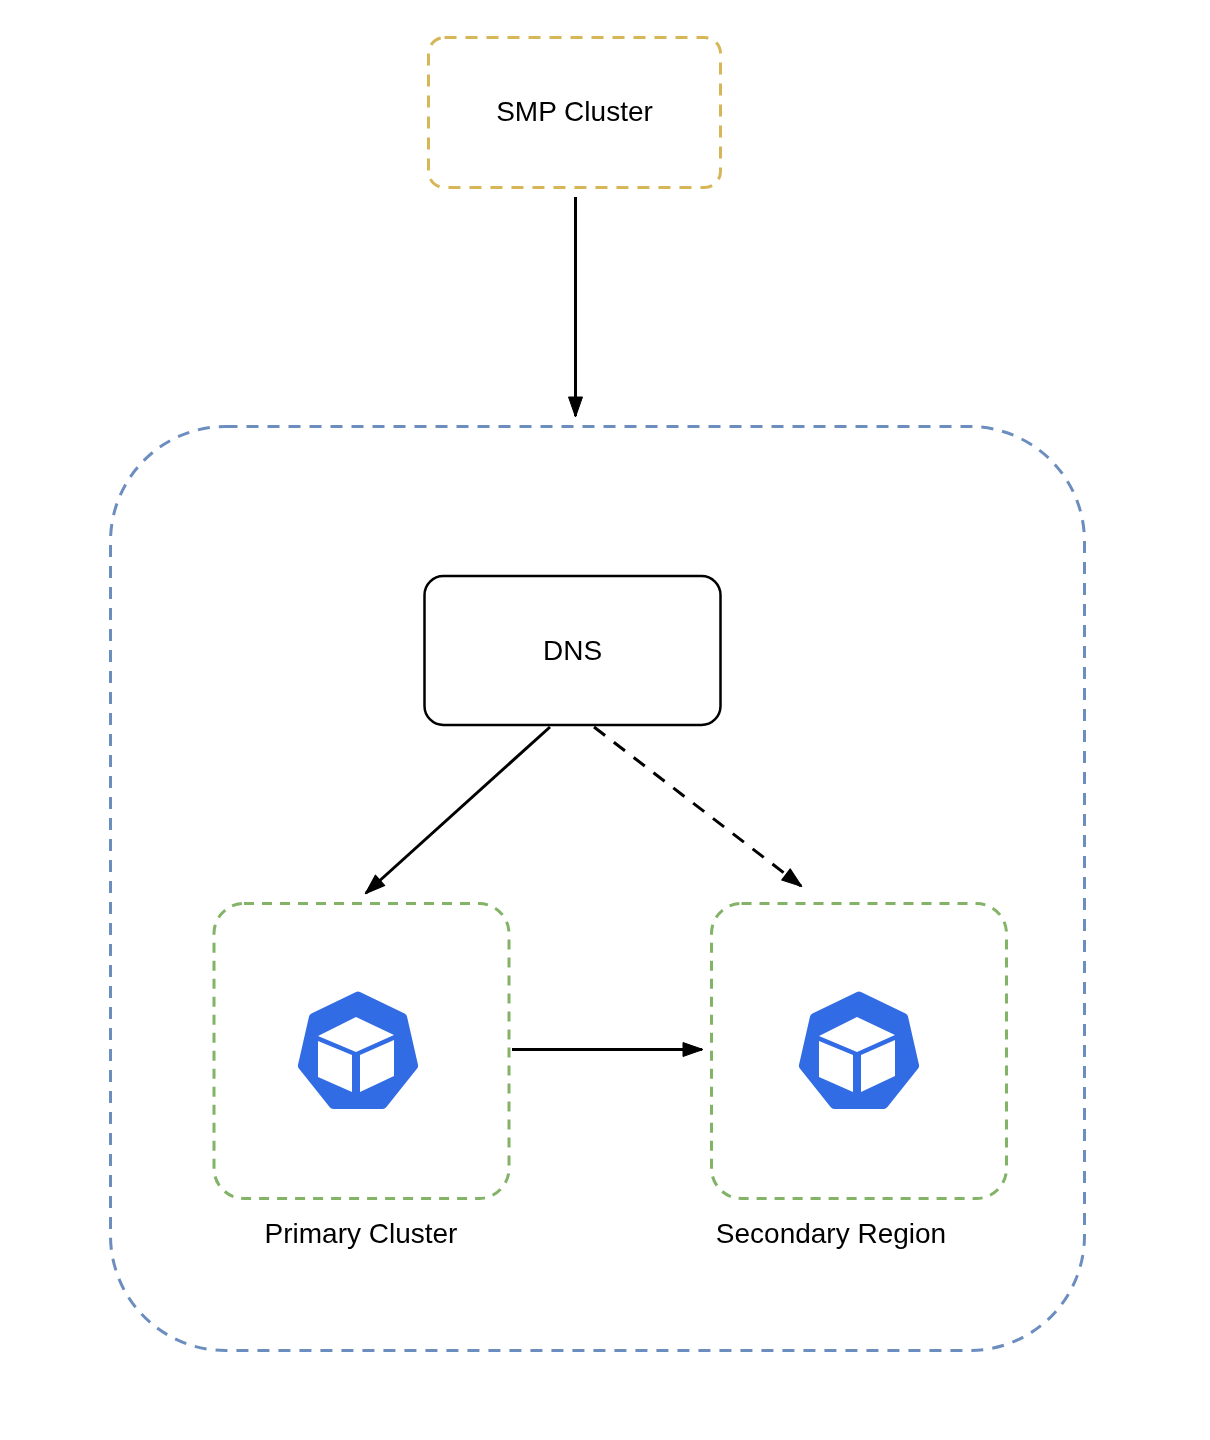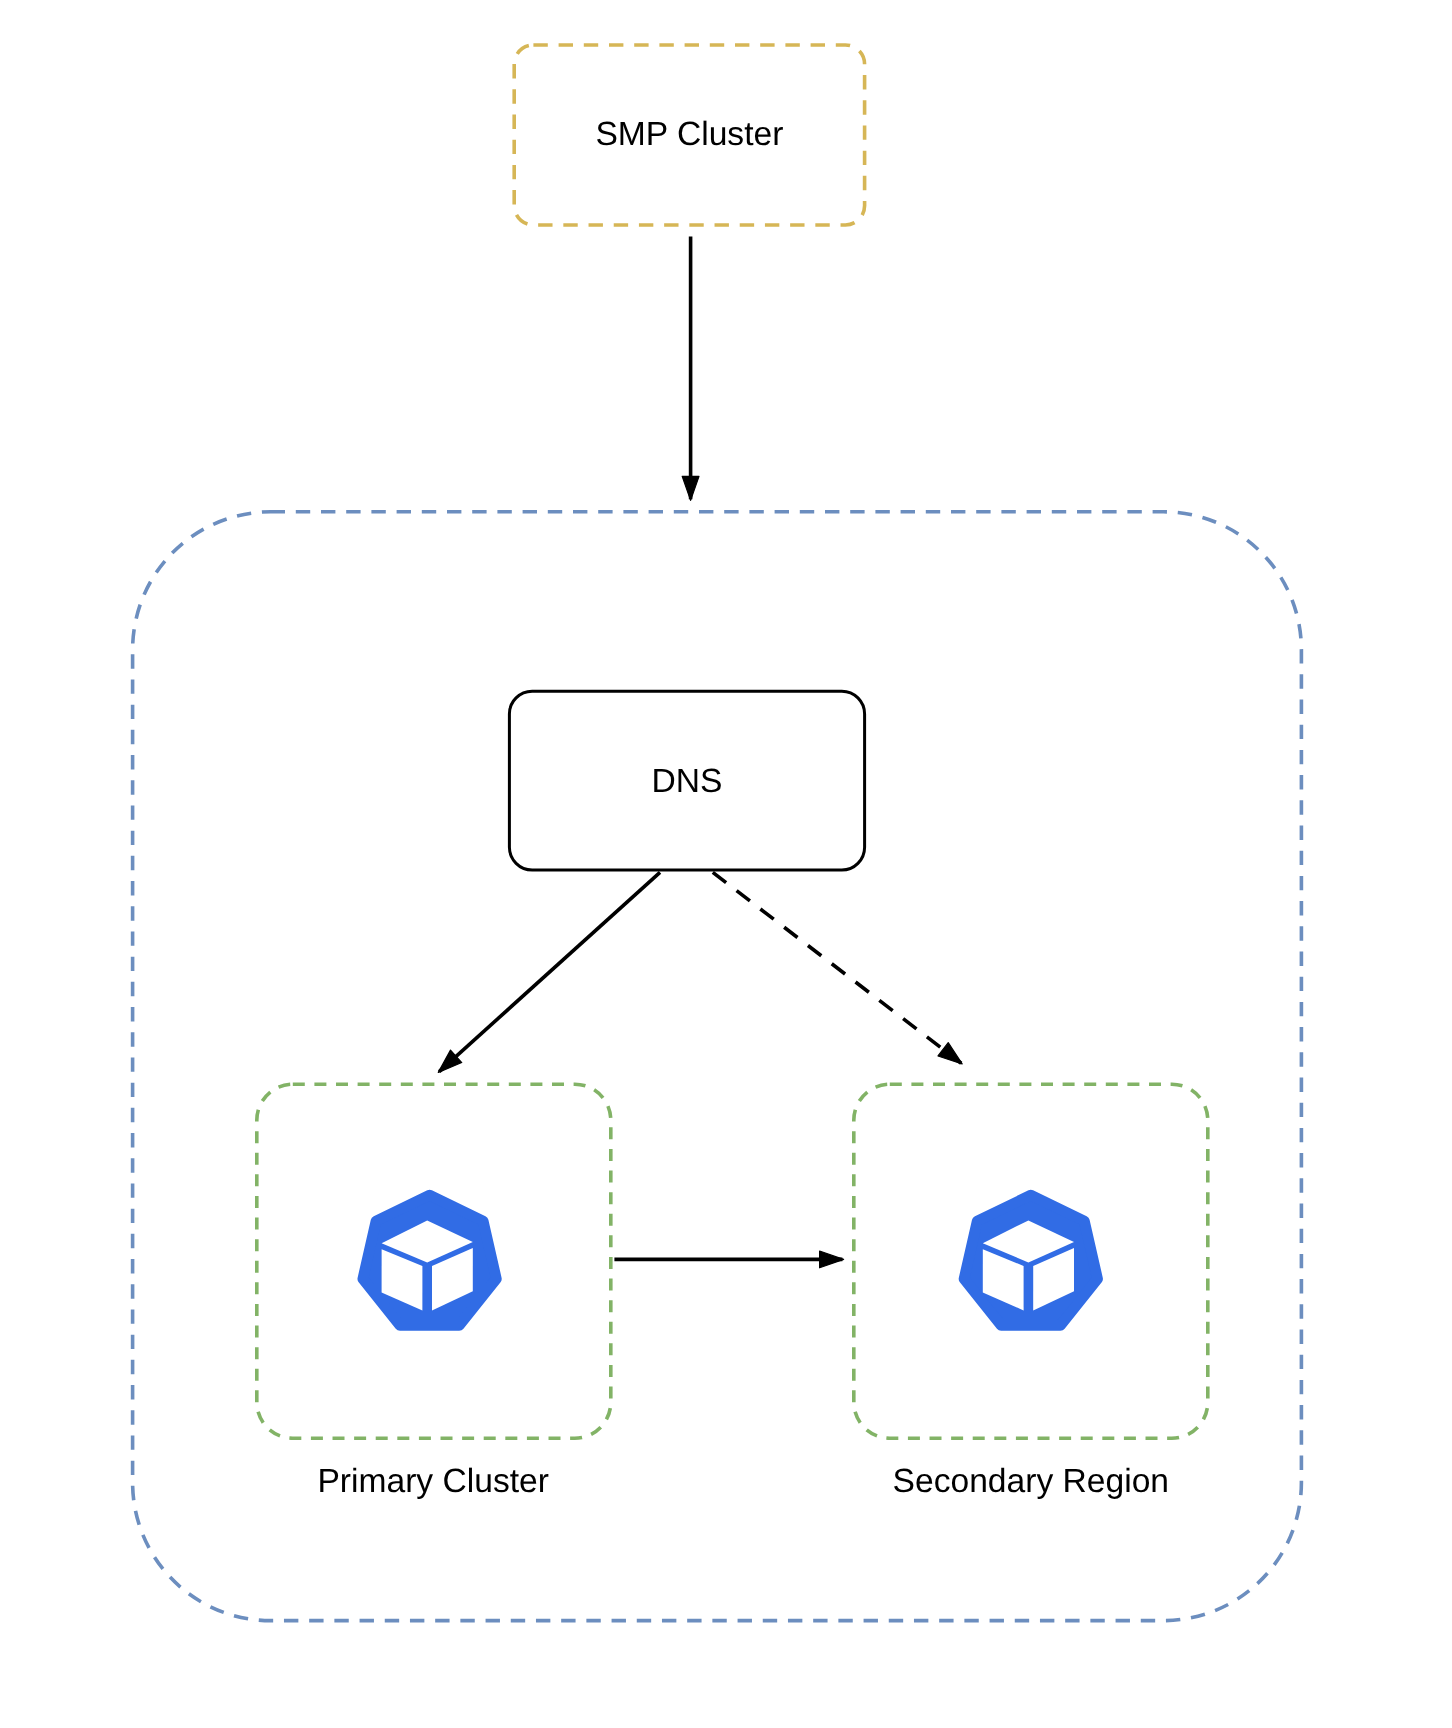--- a/index.html
+++ b/index.html
@@ -86,15 +86,15 @@
       <path class="cube-face" d="M62,64 L96,49 L96,85 L62,101 Z"></path>
     </g>
   </svg>
 
   <div class="node-label" style="left:427px;top:36px;width:295px;height:152px;">SMP Cluster</div>
 
   <div class="node-label" style="left:424px;top:576px;width:297px;height:150px;">DNS</div>
 
   <div class="node-label" style="left:213px;top:1210px;width:296px;height:48px;">Primary Cluster</div>
 
-  <div class="node-label" style="left:711px;top:1210px;width:296px;height:48px;">Secondary Region</div>
+  <div class="node-label" style="left:683px;top:1210px;width:296px;height:48px;">Secondary Region</div>
 
 </div>
 
 </body></html>

